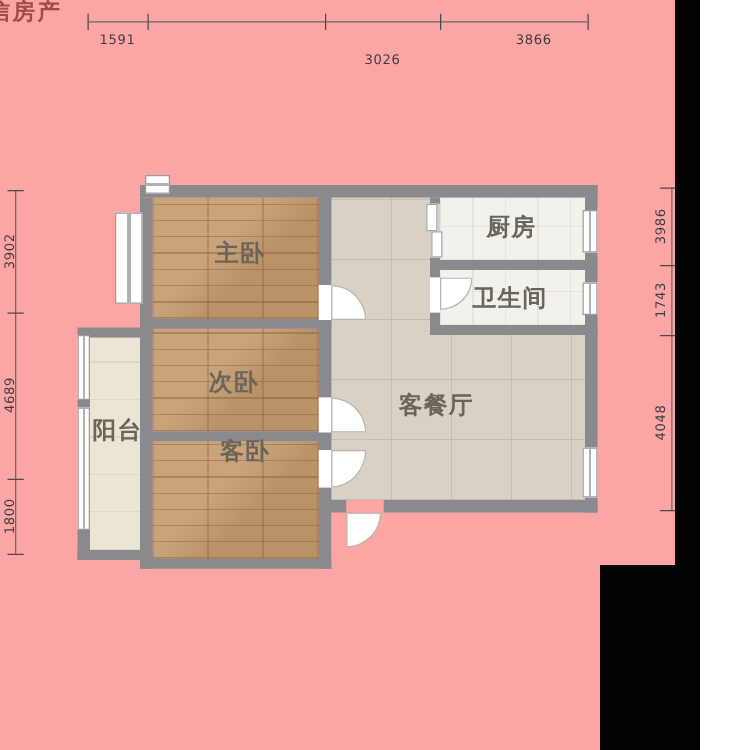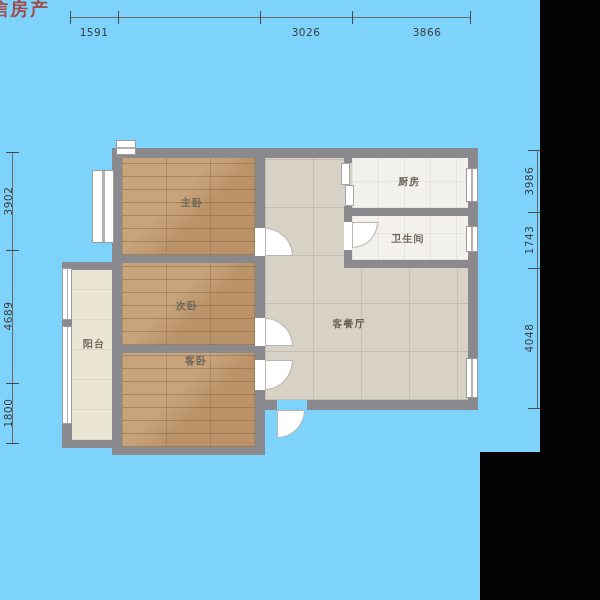--- a/index.html
+++ b/index.html
@@ -1,17 +1,17 @@
 <!DOCTYPE html>
 <html><head>
 <meta charset="utf-8">
 <style>
   html,body{margin:0;padding:0;background:#fff;}
-  .screen{position:relative;width:600px;height:600px;background:#7dd3fc;overflow:hidden;
-          font-family:"DejaVu Sans",sans-serif;}
+  .screen{position:relative;width:524px;height:600px;background:#fca5a5;overflow:hidden;
+          font-family:"DejaVu Sans",sans-serif;padding-left:36px;}
   
   .dimline{position:absolute;background:#6a6a6a;}
   .tick{position:absolute;background:#4a4a4a;}
   .dimlab{position:absolute;font-size:10.5px;color:#3e3e3e;text-align:center;letter-spacing:.5px;}
   .dimlab.vert{width:80px;height:12px;line-height:12px;transform:rotate(-90deg);}
   
   .w{position:absolute;background:#8a8a8e;}
   .floor-wood{position:absolute;background-color:#c49c70;
      background-image:
        repeating-linear-gradient(0deg, rgba(118,84,50,.38) 0 1px, rgba(255,255,255,0) 1px 13px),
@@ -30,41 +30,41 @@
   
   .win{position:absolute;background:#ffffff;border:1px solid #9b9b9e;box-sizing:border-box;}
   .win.vmull{background-image:linear-gradient(to right, rgba(0,0,0,0) 44%, #b2b1ae 44%, #b2b1ae 58%, rgba(0,0,0,0) 58%);}
   .win.hmull{background-image:linear-gradient(to bottom, rgba(0,0,0,0) 44%, #b2b1ae 44%, #b2b1ae 58%, rgba(0,0,0,0) 58%);}
   .gap{position:absolute;background:#ffffff;}
   .fan{position:absolute;background:#ffffff;border:1px solid #b7b5b0;box-sizing:border-box;}
   .fan.tr{border-radius:0 100% 0 0;}
   .fan.br{border-radius:0 0 100% 0;}
   .slide{position:absolute;background:#ffffff;border:1px solid #a5a5a8;box-sizing:border-box;}
   
-  .room-label{position:absolute;transform:translate(-50%,-50%);font-size:10px;font-weight:600;
+  .room-label{position:absolute;transform:translate(-50%,-50%);font-size:19px;font-weight:600;
               color:#6b645a;white-space:nowrap;z-index:30;letter-spacing:1px;}
   .watermark{position:absolute;left:-10px;top:-3px;font-size:18px;font-weight:bold;
              color:#a04a4a;letter-spacing:2px;z-index:40;white-space:nowrap;}
   .blackband{position:absolute;background:#030303;z-index:50;}
 </style>
 </head>
 <body>
 
 <div class="screen">
 
   <div class="watermark">信房产</div>
 
   <div class="dimline" style="left:70px;top:17px;width:400px;height:1px;"></div>
   <div class="tick" style="left:70px;top:11px;width:1px;height:13px;"></div>
   <div class="tick" style="left:118px;top:11px;width:1px;height:13px;"></div>
   <div class="tick" style="left:260px;top:11px;width:1px;height:13px;"></div>
   <div class="tick" style="left:352px;top:11px;width:1px;height:13px;"></div>
   <div class="tick" style="left:470px;top:11px;width:1px;height:13px;"></div>
   <div class="dimlab" style="left:70px;top:26px;width:48px;">1591</div>
-  <div class="dimlab" style="left:260px;top:26px;width:92px;">3026</div>
+  <div class="dimlab" style="left:260px;top:42px;width:92px;">3026</div>
   <div class="dimlab" style="left:368px;top:26px;width:118px;">3866</div>
 
   <div class="dimline" style="left:12px;top:152px;width:1px;height:291px;"></div>
   <div class="tick" style="left:6px;top:152px;width:13px;height:1px;"></div>
   <div class="tick" style="left:6px;top:250px;width:13px;height:1px;"></div>
   <div class="tick" style="left:6px;top:383px;width:13px;height:1px;"></div>
   <div class="tick" style="left:6px;top:443px;width:13px;height:1px;"></div>
   <div class="dimlab vert" style="left:-32px;top:195px;">3902</div>
   <div class="dimlab vert" style="left:-32px;top:310px;">4689</div>
   <div class="dimlab vert" style="left:-32px;top:407px;">1800</div>

